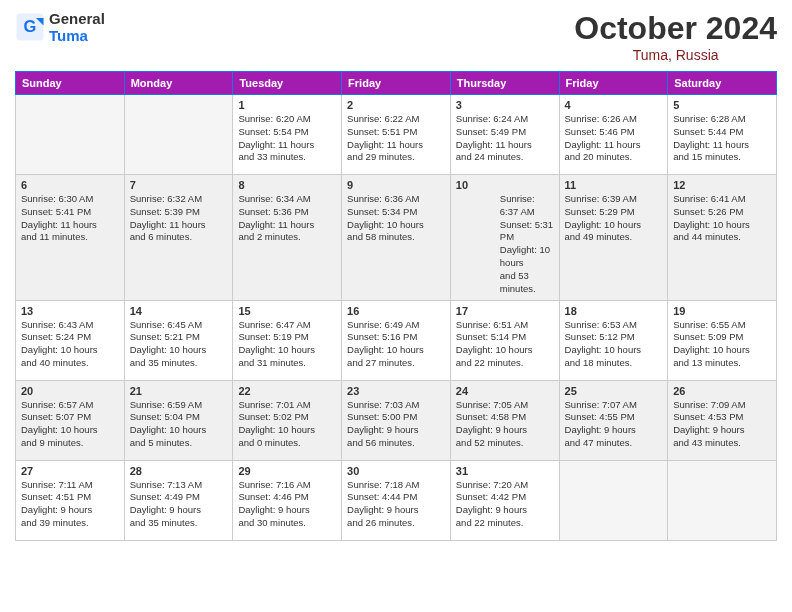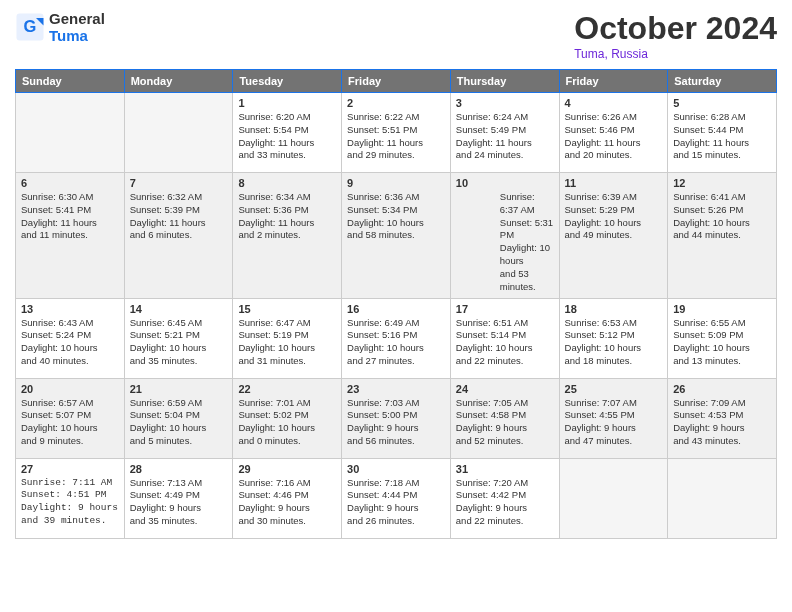--- a/index.html
+++ b/index.html
@@ -25,38 +25,38 @@
     .logo {
       display: flex;
       align-items: center;
     }
     .logo-icon {
       width: 30px;
       height: 30px;
       margin-right: 4px;
     }
     .title-block {
-      text-align: left;
+      text-align: center;
     }
     .month-title {
       font-size: 32px;
       font-weight: bold;
       color: #333;
     }
     .location {
-      font-size: 12px;
-      color: #6d28d9;
+      font-size: 14px;
+      color: #7f1d1d;
     }
     .calendar {
       width: 100%;
       border-collapse: collapse;
       font-size: 10px;
     }
     .calendar th {
-      background: #737373;
+      background: #a21caf;
       color: #fff;
       text-align: left;
       padding: 5px 6px;
       font-size: 11px;
       font-weight: bold;
       border: 1px solid #1a73e8;
     }
     .calendar td {
       border: 1px solid #ccc;
       vertical-align: top;
@@ -306,21 +306,21 @@
             <div class="day-num">26</div>
             <div class="day-info" style="white-space: pre-line;">Sunrise: 7:09 AM
 Sunset: 4:53 PM
 Daylight: 9 hours
 and 43 minutes.</div>
           </td>
         </tr>
         <tr>
           <td>
             <div class="day-num">27</div>
-            <div class="day-info" style="white-space: pre-line; font-family: Liberation Mono, monospace;">Sunrise: 7:11 AM
+            <div class="day-info" style="white-space: pre-line;">Sunrise: 7:11 AM
 Sunset: 4:51 PM
 Daylight: 9 hours
 and 39 minutes.</div>
           </td>
           <td>
             <div class="day-num">28</div>
             <div class="day-info" style="white-space: pre-line;">Sunrise: 7:13 AM
 Sunset: 4:49 PM
 Daylight: 9 hours
 and 35 minutes.</div>

